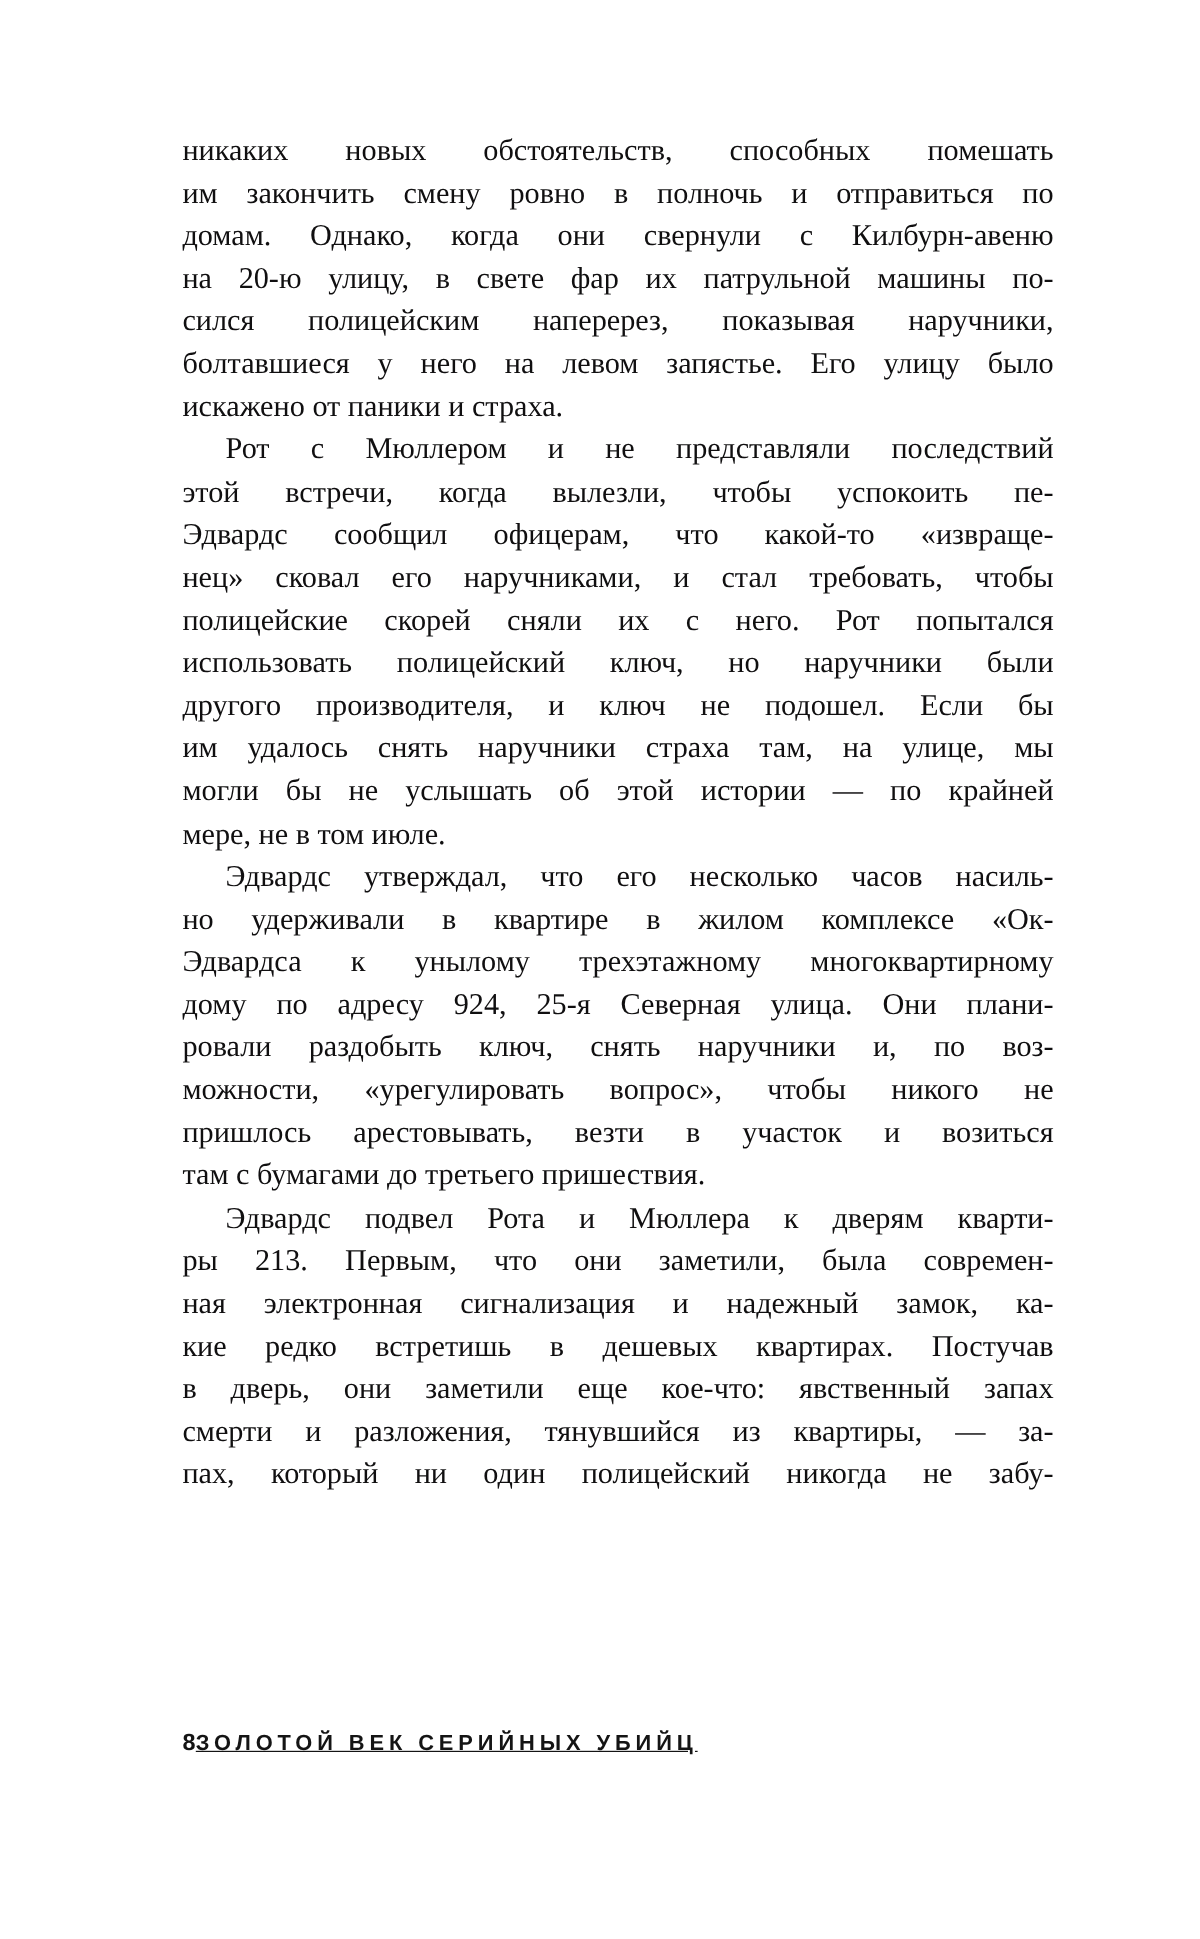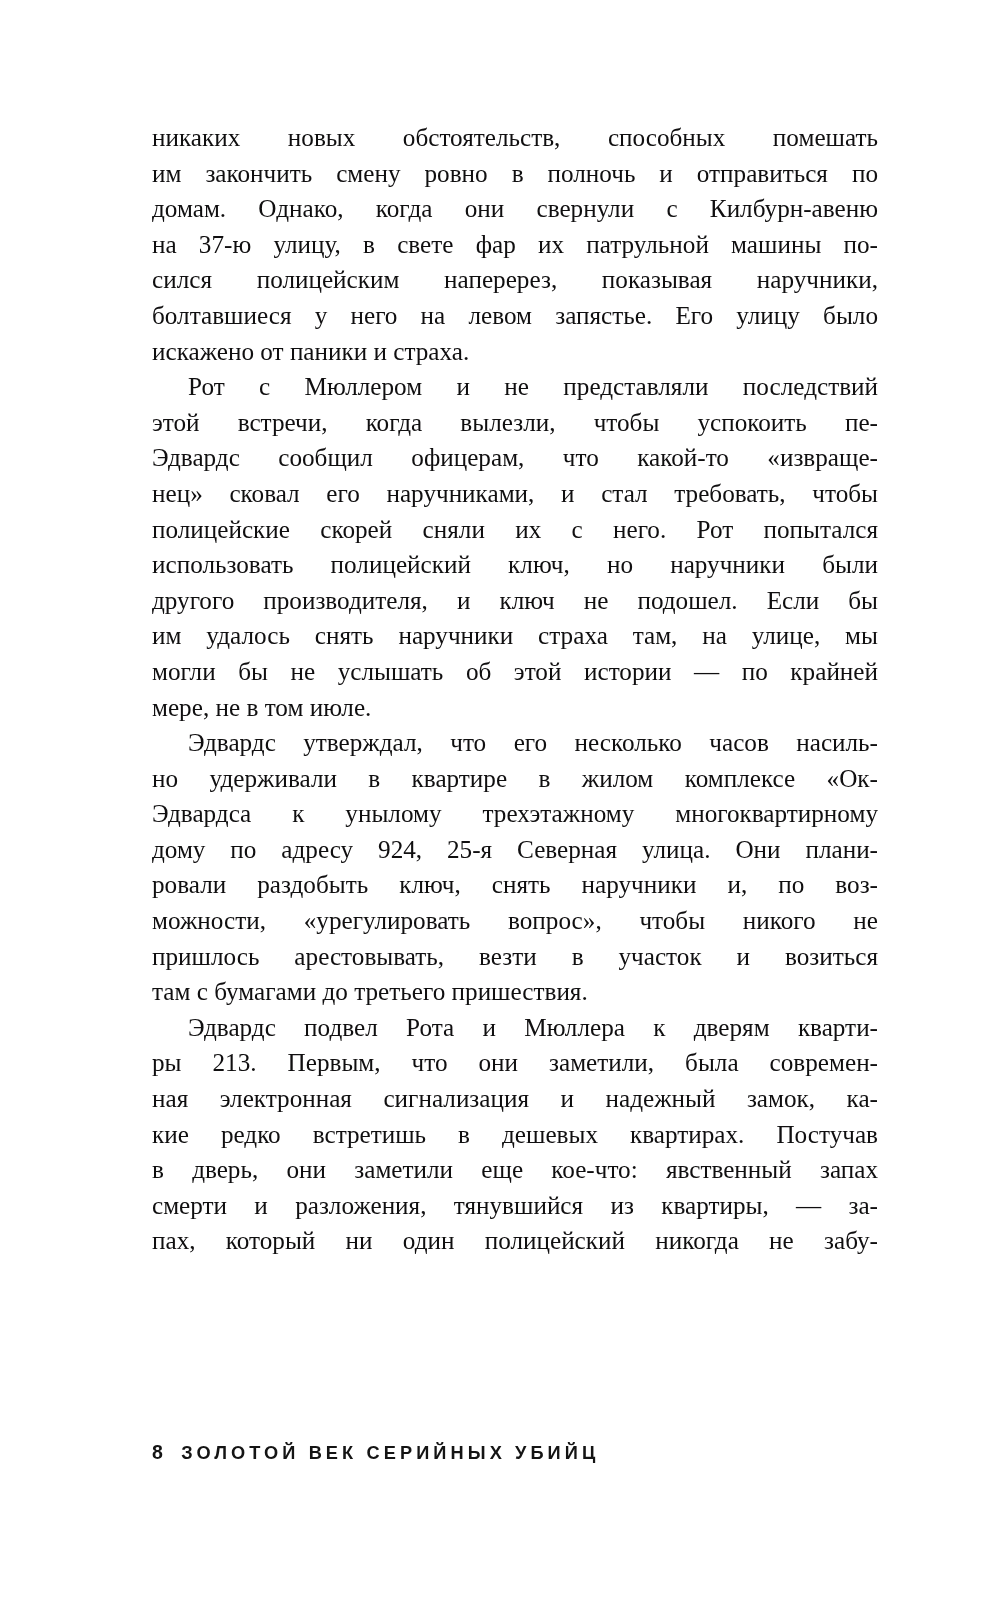--- a/index.html
+++ b/index.html
@@ -14,21 +14,21 @@
     width: 1000px;
     height: 1616px;
     background: #ffffff;
     overflow: hidden;
     box-sizing: border-box;
   }
 
   .text-block {
     position: absolute;
     left: 152px;
-    top: 120px;
+    top: 108px;
     width: 726px;
   }
 
   .para {
     margin: 0;
     font-family: "Liberation Serif", "DejaVu Serif", serif;
     font-size: 25.2px;
     line-height: 35.6px;
     color: #100f10;
     text-align: justify;
@@ -69,40 +69,40 @@
     color: #141414;
   }
 
   .footer-page-number {
     font-size: 19.5px;
     font-weight: 700;
     letter-spacing: 0.3px;
   }
 
   .footer-running-title {
-    margin-left: 18px;
     font-size: 18.2px;
     font-weight: 700;
     letter-spacing: 4.1px;
     text-transform: uppercase;
     white-space: nowrap;
+    text-decoration: underline;
   }
 </style>
 </head>
 <body>
 
 <div class="page">
 
   <div class="text-block">
 
     <p class="para">
       <span class="line justify">никаких новых обстоятельств, способных помешать</span>
       <span class="line justify">им закончить смену ровно в полночь и отправиться по</span>
       <span class="line justify">домам. Однако, когда они свернули с Килбурн-авеню</span>
-      <span class="line justify">на 37-ю улицу, в свете фар их патрульной машины по-</span>
+      <span class="line justify">на 20-ю улицу, в свете фар их патрульной машины по-</span>
       <span class="line justify">сился полицейским наперерез, показывая наручники,</span>
       <span class="line justify">болтавшиеся у него на левом запястье. Его улицу было</span>
       <span class="line last">искажено от паники и страха.</span>
     </p>
 
     <p class="para">
       <span class="line justify indent">Рот с Мюллером и не представляли последствий</span>
       <span class="line justify">этой встречи, когда вылезли, чтобы успокоить пе-</span>
       <span class="line justify">Эдвардс сообщил офицерам, что какой-то «извраще-</span>
       <span class="line justify">нец» сковал его наручниками, и стал требовать, чтобы</span>

